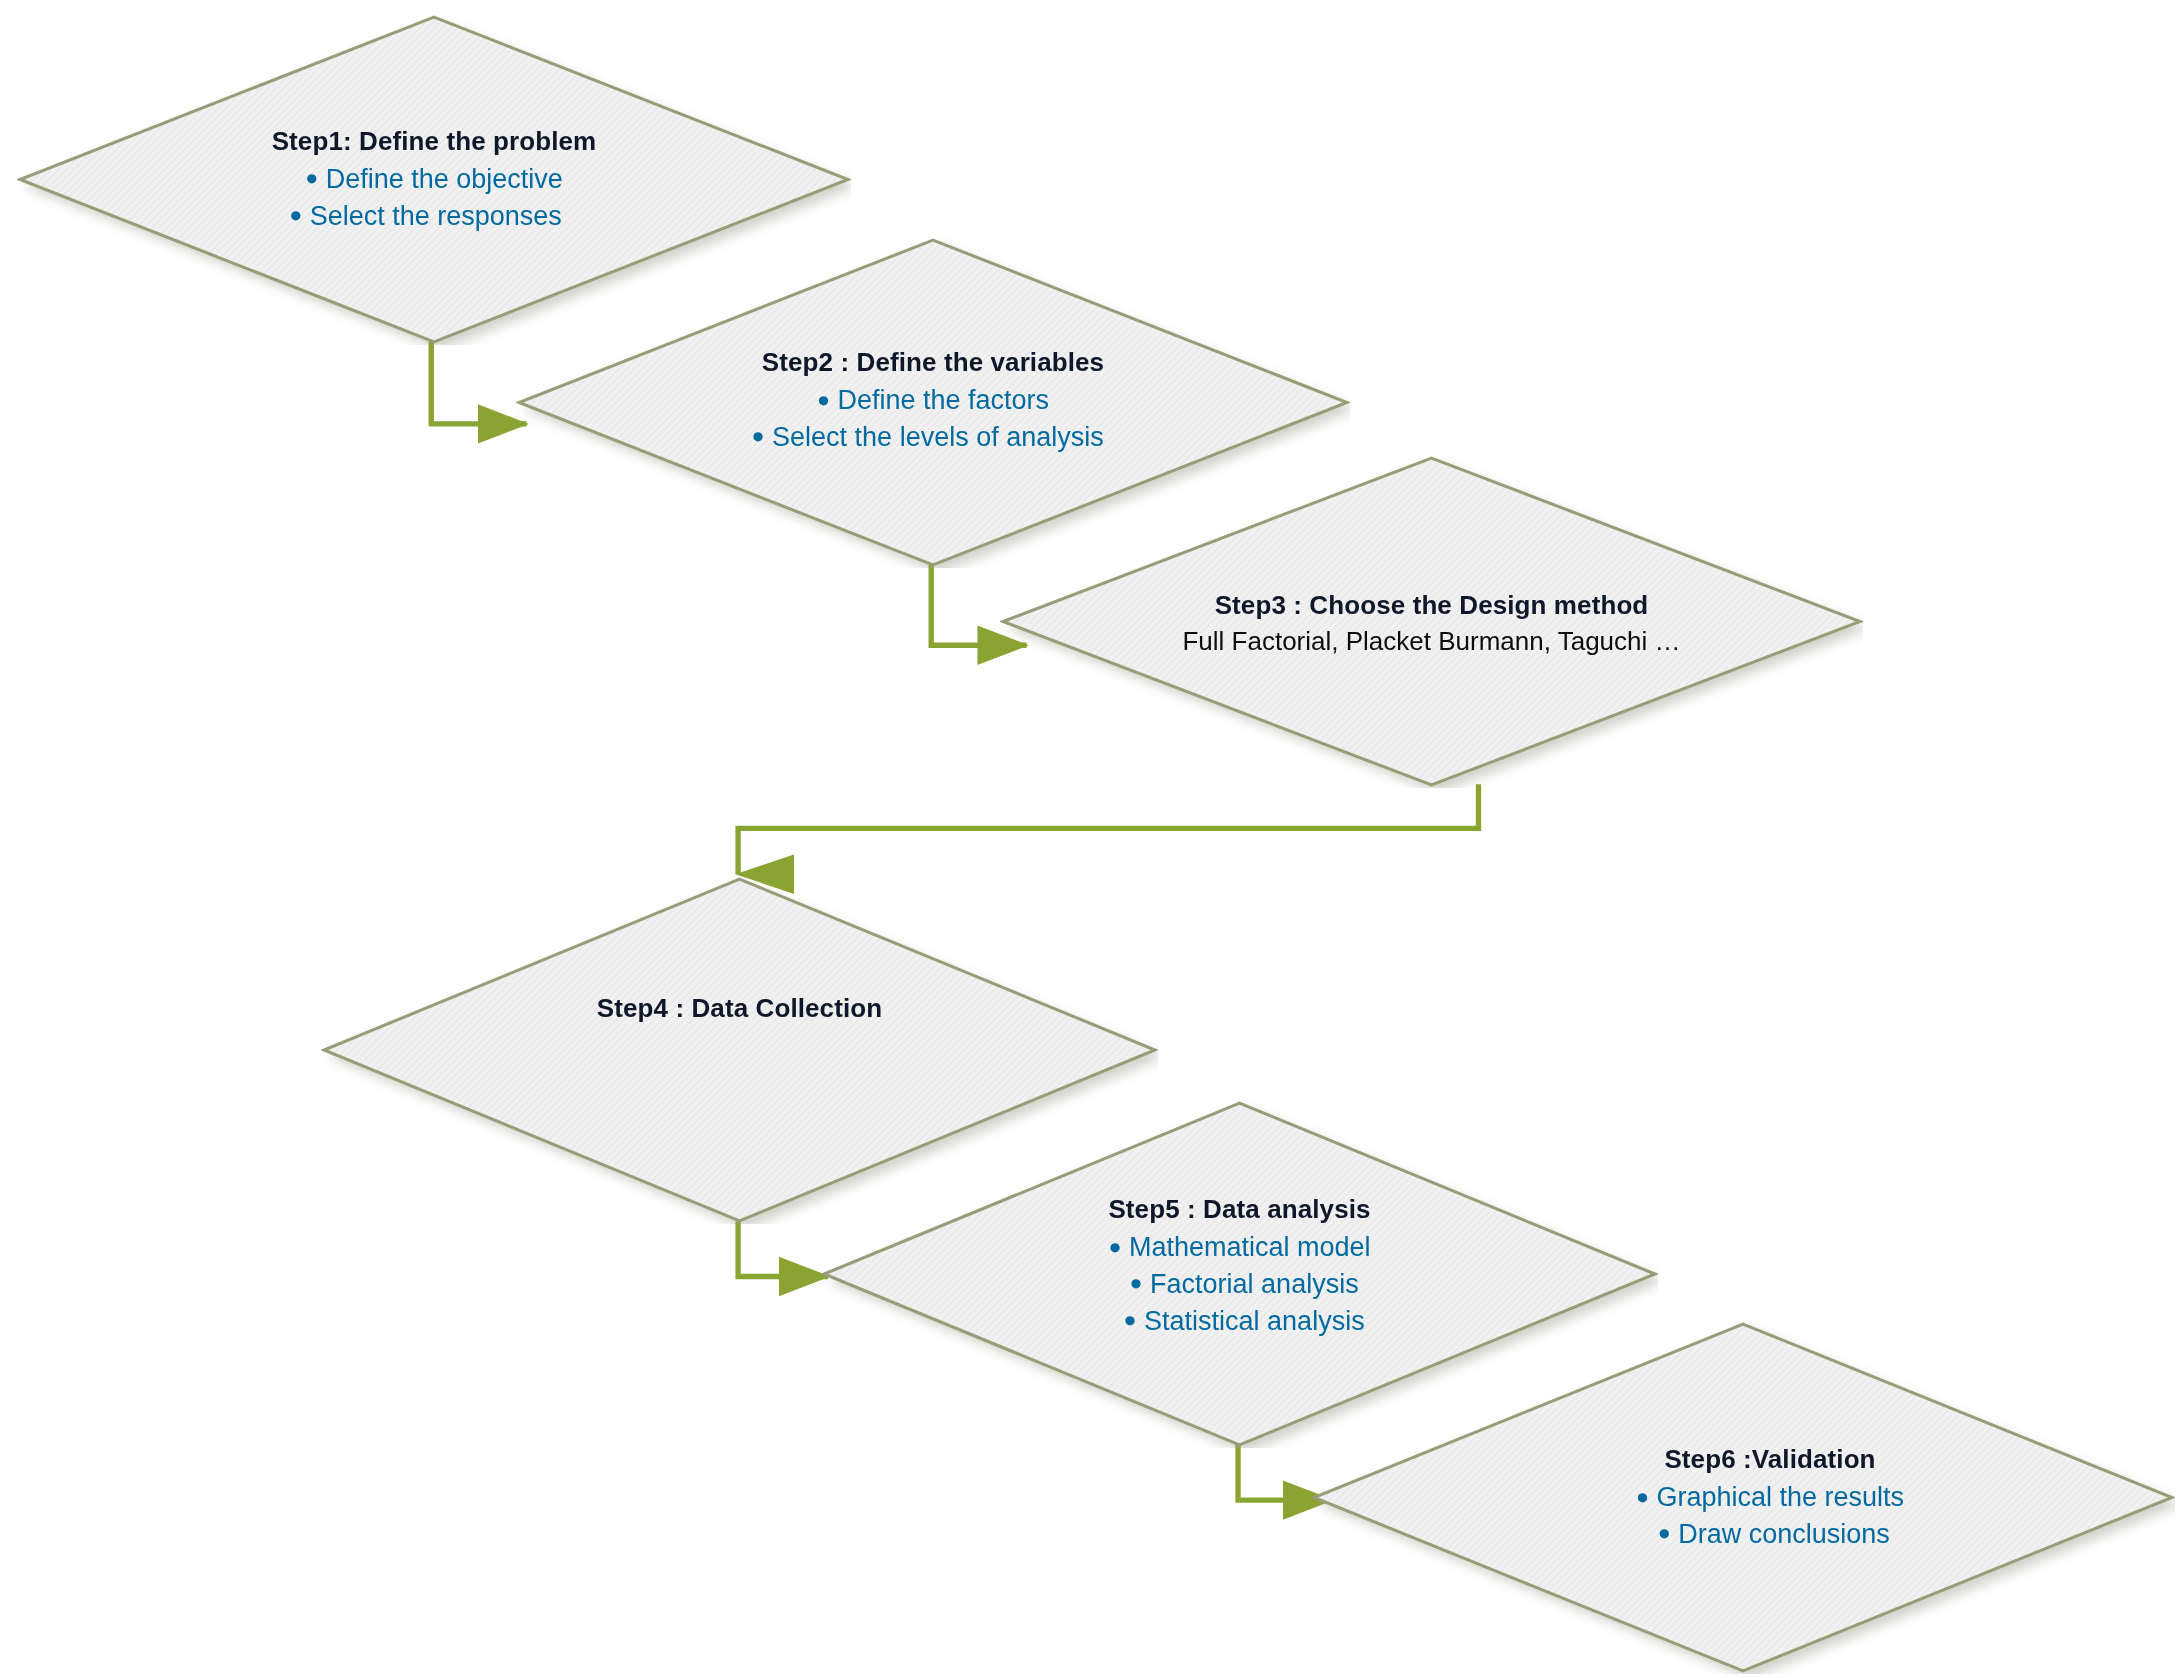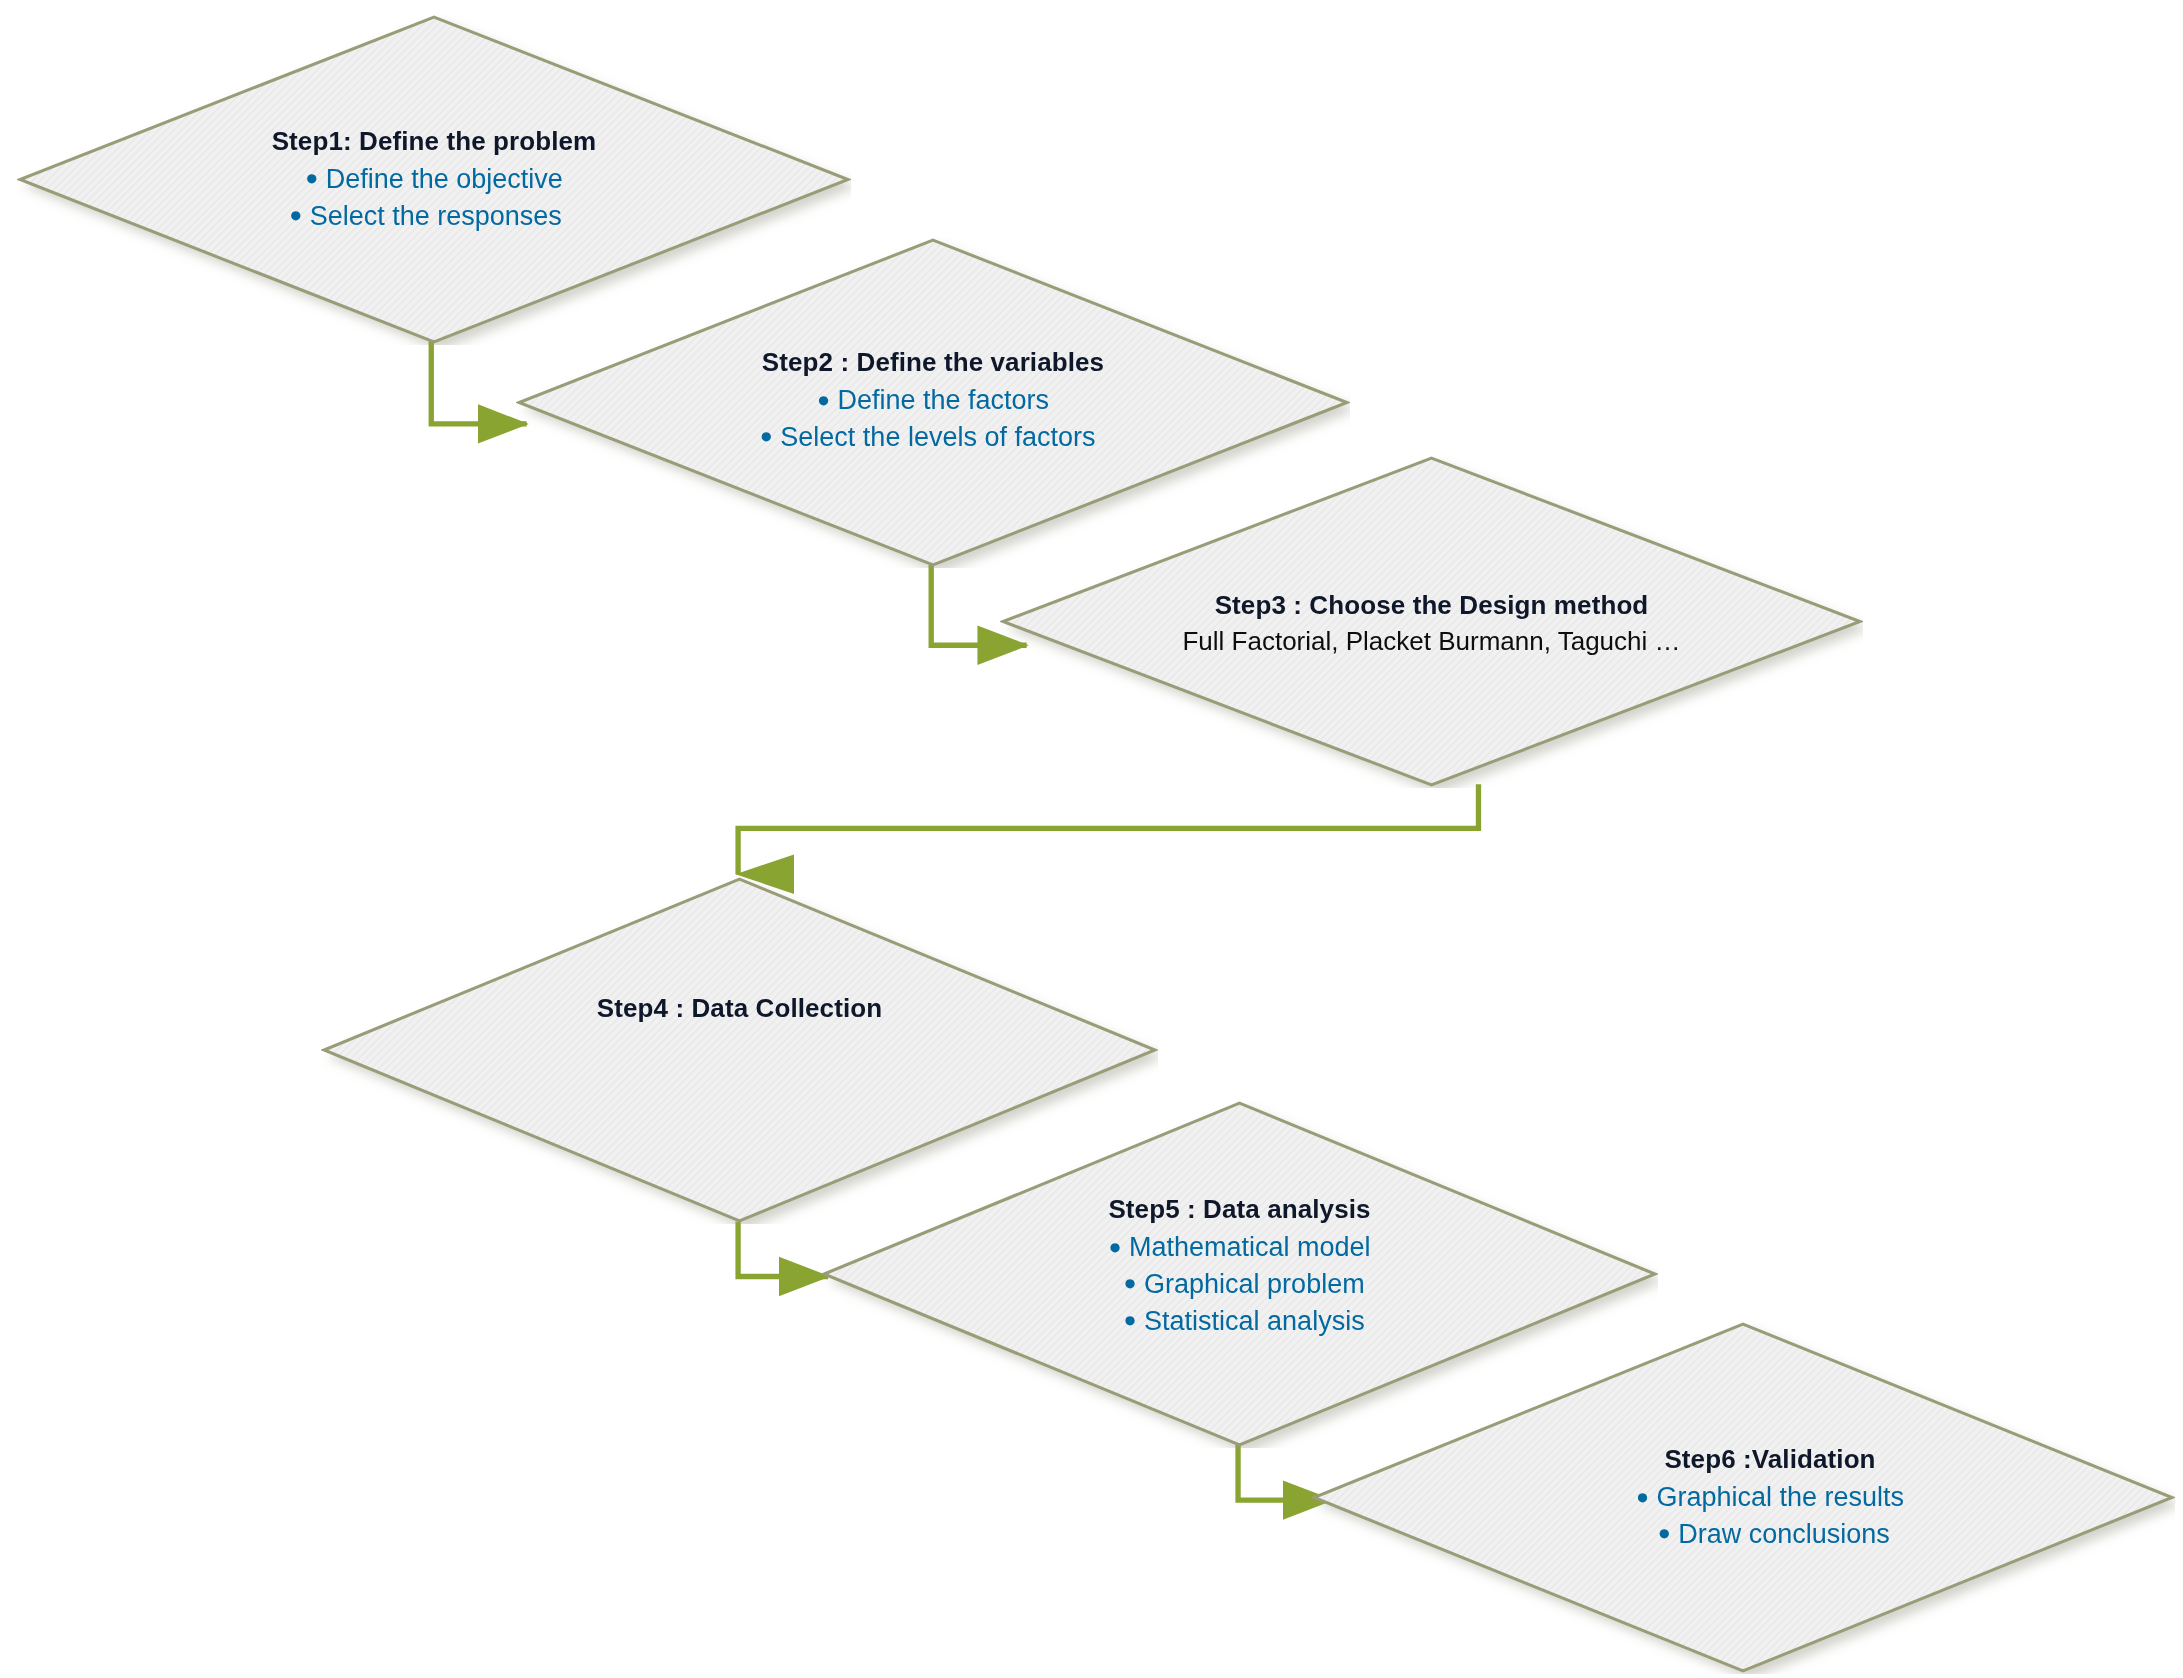--- a/index.html
+++ b/index.html
@@ -135,21 +135,21 @@
   </div>
 
   <div class="node" style="left:516px; top:237px; width:834px; height:331px;">
     <svg class="shape" viewBox="0 0 1092 434" preserveAspectRatio="none">
       <polygon points="546,4 1088,217 546,430 4,217" fill="url(#hatch)" stroke="#9a9c78" stroke-width="4" filter="url(#dshadow)"></polygon>
     </svg>
     <div class="label" style="top:109px; width:534px;">
       <div class="title">Step2 : Define the variables</div>
       <ul class="bullets">
         <li><span class="bullet-dot">●</span><span>Define the factors</span></li>
-        <li style="margin-left:-10.7px;"><span class="bullet-dot">●</span><span>Select the levels of factors</span></li>
+        <li style="margin-left:-10.7px;"><span class="bullet-dot">●</span><span>Select the levels of analysis</span></li>
       </ul>
     </div>
   </div>
 
   <div class="node" style="left:1000px; top:455px; width:863px; height:333px;">
     <svg class="shape" viewBox="0 0 1130 436" preserveAspectRatio="none">
       <polygon points="565,4 1126,218 565,432 4,218" fill="url(#hatch)" stroke="#9a9c78" stroke-width="4" filter="url(#dshadow)"></polygon>
     </svg>
     <div class="label" style="top:134px; width:763px;">
       <div class="title">Step3 : Choose the Design method</div>
@@ -167,21 +167,21 @@
   </div>
 
   <div class="node" style="left:821px; top:1100px; width:837px; height:348px;">
     <svg class="shape" viewBox="0 0 1096 456" preserveAspectRatio="none">
       <polygon points="548,4 1092,228 548,452 4,228" fill="url(#hatch)" stroke="#9a9c78" stroke-width="4" filter="url(#dshadow)"></polygon>
     </svg>
     <div class="label" style="top:93px; width:458px;">
       <div class="title">Step5 : Data analysis</div>
       <ul class="bullets">
         <li><span class="bullet-dot">●</span><span>Mathematical model</span></li>
-        <li style="margin-left:9.2px;"><span class="bullet-dot">●</span><span>Graphical problem</span></li>
+        <li style="margin-left:9.2px;"><span class="bullet-dot">●</span><span>Factorial analysis</span></li>
         <li style="margin-left:9.2px;"><span class="bullet-dot">●</span><span>Statistical analysis</span></li>
       </ul>
     </div>
   </div>
 
   <div class="node" style="left:1311px; top:1321px; width:864px; height:353px;">
     <svg class="shape" viewBox="0 0 1132 462" preserveAspectRatio="none">
       <polygon points="566,4 1128,231 566,458 4,231" fill="url(#hatch)" stroke="#9a9c78" stroke-width="4" filter="url(#dshadow)"></polygon>
     </svg>
     <div class="label" style="top:122px; width:473px; margin-left:27px;">

